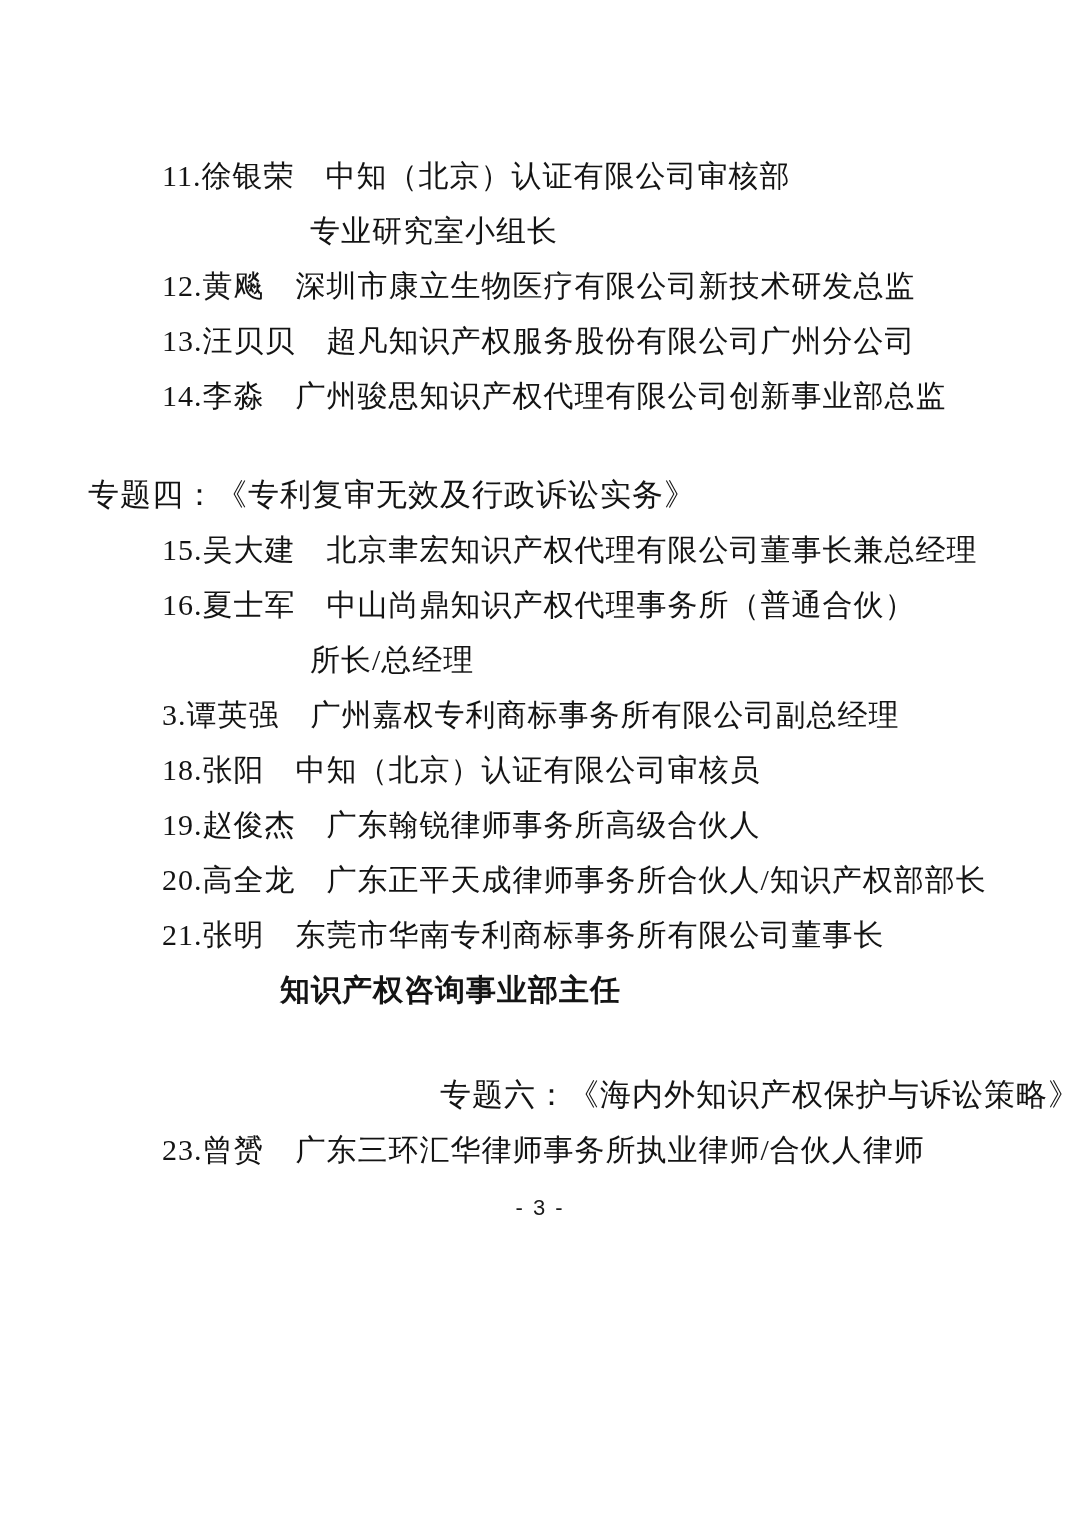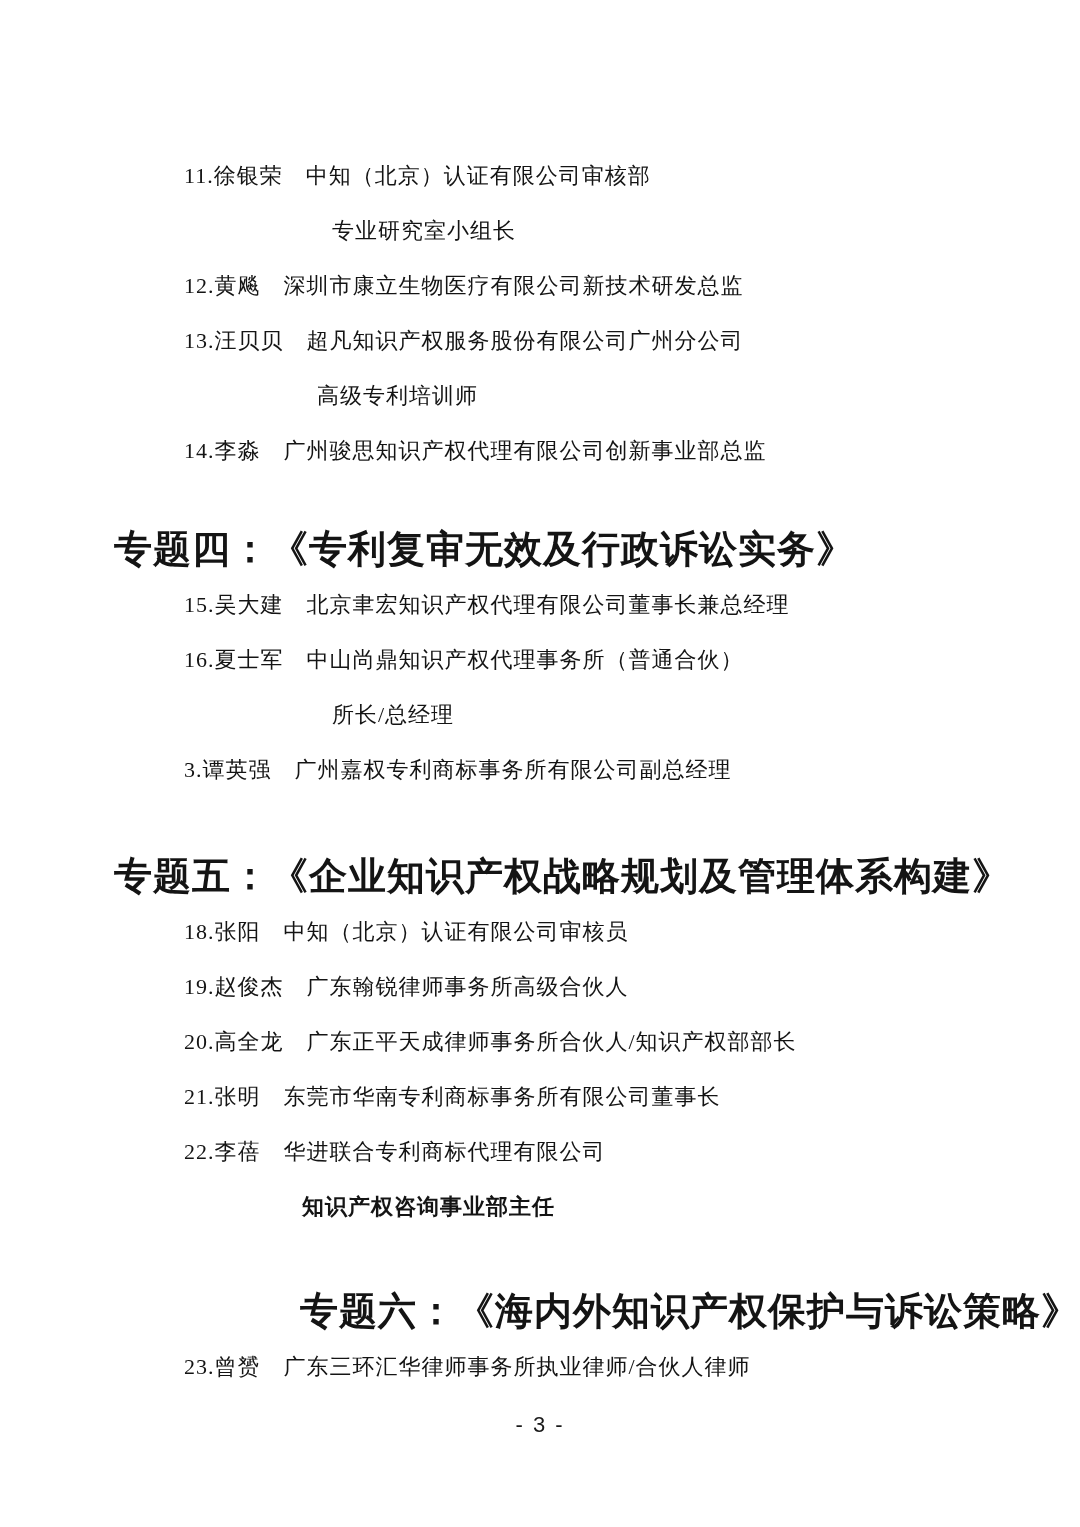--- a/index.html
+++ b/index.html
@@ -14,33 +14,32 @@
     box-sizing: border-box;
     padding-top: 148px;
     background: #ffffff;
     color: #141414;
     font-family: "Liberation Serif", "DejaVu Serif", serif;
     overflow: hidden;
   }
   .line {
     height: 55px;
     line-height: 55px;
-    font-size: 22px;
+    font-size: 30px;
     letter-spacing: 1px;
     padding-left: 162px;
     white-space: pre;
-    margin-left: 22px;
   }
   .heading {
     height: 55px;
     line-height: 55px;
-    font-size: 38px;
-    font-weight: bold;
+    font-size: 31px;
+    font-weight: normal;
     letter-spacing: 1px;
-    padding-left: 114px;
+    padding-left: 88px;
     margin: 0;
     white-space: pre;
   }
   .gap-a { margin-top: 44px; }
   .gap-b { margin-top: 52px; }
   .gap-c { margin-top: 50px; text-align: right; }
   .ind-310 { padding-left: 310px; }
   .ind-295 { padding-left: 295px; }
   .ind-280 { padding-left: 280px; font-weight: bold; }
   .footer {
@@ -55,39 +54,36 @@
 </head>
 <body>
 
 <div class="page">
 
   <div>
     <div class="line">11.徐银荣　中知（北京）认证有限公司审核部</div>
     <div class="line ind-310">专业研究室小组长</div>
     <div class="line">12.黄飚　深圳市康立生物医疗有限公司新技术研发总监</div>
     <div class="line">13.汪贝贝　超凡知识产权服务股份有限公司广州分公司</div>
-    <div class="line ind-295">高级专利培训师</div>
     <div class="line">14.李淼　广州骏思知识产权代理有限公司创新事业部总监</div>
   </div>
 
   <div>
     <h2 class="heading gap-a">专题四：《专利复审无效及行政诉讼实务》</h2>
     <div class="line">15.吴大建　北京聿宏知识产权代理有限公司董事长兼总经理</div>
     <div class="line">16.夏士军　中山尚鼎知识产权代理事务所（普通合伙）</div>
     <div class="line ind-310">所长/总经理</div>
     <div class="line">3.谭英强　广州嘉权专利商标事务所有限公司副总经理</div>
   </div>
 
   <div>
-    <h2 class="heading gap-b">专题五：《企业知识产权战略规划及管理体系构建》</h2>
     <div class="line">18.张阳　中知（北京）认证有限公司审核员</div>
     <div class="line">19.赵俊杰　广东翰锐律师事务所高级合伙人</div>
     <div class="line">20.高全龙　广东正平天成律师事务所合伙人/知识产权部部长</div>
     <div class="line">21.张明　东莞市华南专利商标事务所有限公司董事长</div>
-    <div class="line">22.李蓓　华进联合专利商标代理有限公司</div>
     <div class="line ind-280">知识产权咨询事业部主任</div>
   </div>
 
   <div>
     <h2 class="heading gap-c">专题六：《海内外知识产权保护与诉讼策略》</h2>
     <div class="line">23.曾赟　广东三环汇华律师事务所执业律师/合伙人律师</div>
   </div>
 
   <div class="footer">- 3 -</div>
 

